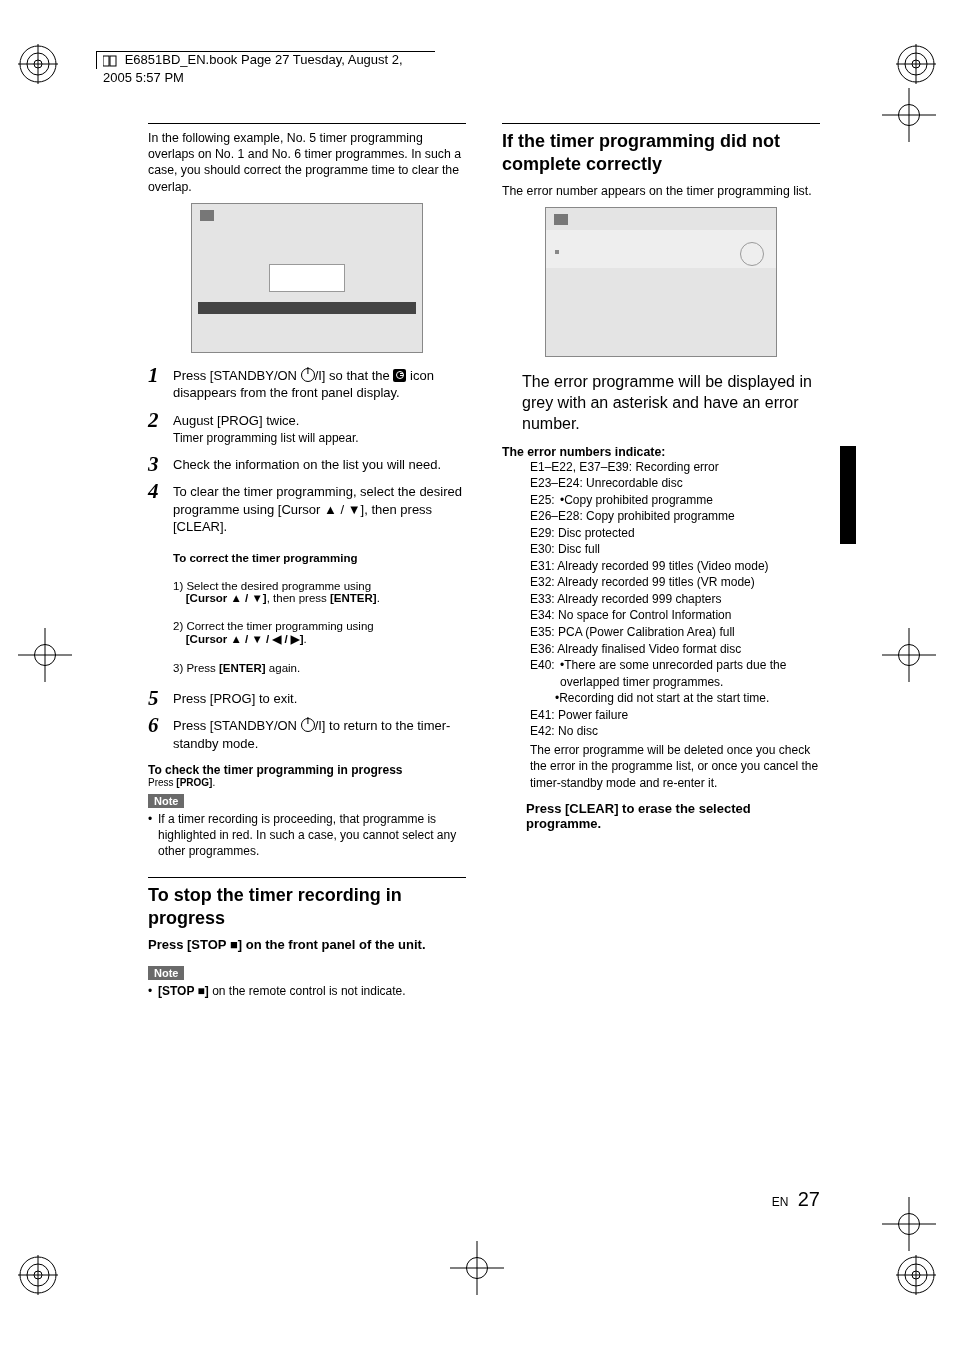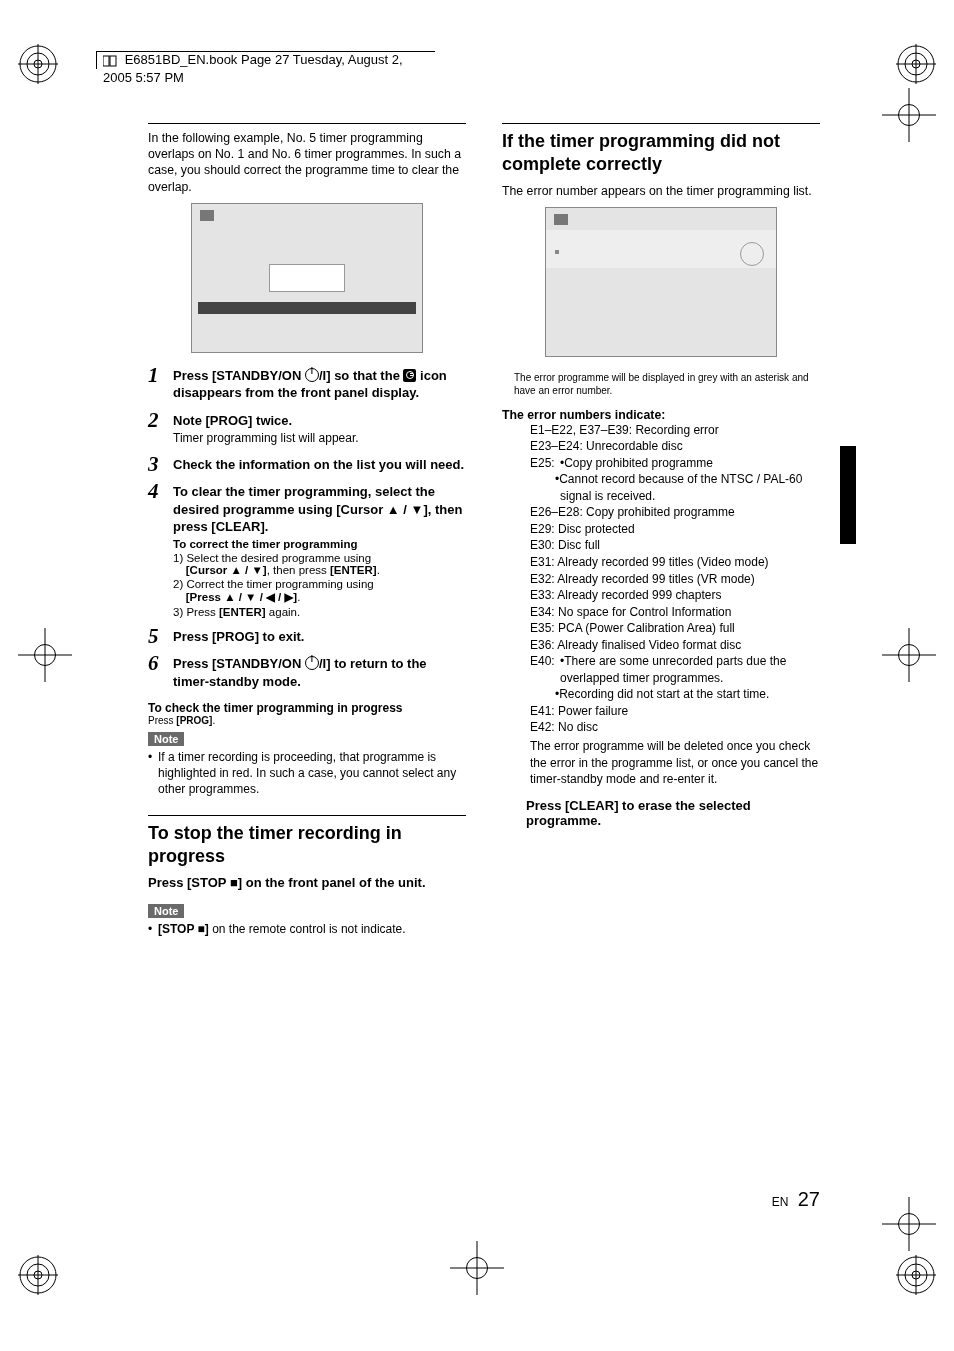--- a/index.html
+++ b/index.html
@@ -135,34 +135,34 @@
     content: counter(step);
     position: absolute;
     left: 0;
     top: -4px;
     font-size: 21px;
     font-weight: bold;
     font-style: italic;
     font-family: "Times New Roman", serif;
   }
   .step-head {
-    font-weight: bold;
+    font-weight: normal;
     font-size: 13px;
     line-height: 1.35;
     display: block;
   }
   .step-sub {
     font-size: 12px;
     line-height: 1.35;
   }
   .substeps {
     font-size: 11.5px;
     margin-top: 2px;
   }
-  .substeps div { margin: 2px 0; }
+  .substeps div { margin: 16px 0; }
 
   .power-icon {
     display: inline-block;
     width: 12px; height: 12px;
     border: 1.2px solid #000;
     border-radius: 50%;
     position: relative;
     vertical-align: -2px;
   }
   .power-icon::after {
@@ -341,32 +341,32 @@
         <div class="hl"></div>
       </div>
 
       <ol class="steps">
         <li>
           <span class="step-head">
             <span>Press [STANDBY/ON </span><span class="power-icon"></span><span>/I] so that the </span><span class="clock-icon"></span><span> icon disappears from the front panel display.</span>
           </span>
         </li>
         <li>
-          <span class="step-head">Note [PROG] twice.</span>
+          <span class="step-head">August [PROG] twice.</span>
           <span class="step-sub">Timer programming list will appear.</span>
         </li>
         <li>
           <span class="step-head">Check the information on the list you will need.</span>
         </li>
         <li>
           <span class="step-head">To clear the timer programming, select the desired programme using [Cursor ▲ / ▼], then press [CLEAR].</span>
           <div class="substeps">
             <div class="bold">To correct the timer programming</div>
             <div><span>1) Select the desired programme using</span><br>&nbsp;&nbsp;&nbsp;&nbsp;<span class="bold">[Cursor ▲ / ▼]</span><span>, then press </span><span class="bold">[ENTER]</span><span>.</span></div>
-            <div><span>2) Correct the timer programming using</span><br>&nbsp;&nbsp;&nbsp;&nbsp;<span class="bold">[Press ▲ / ▼ / ◀ / ▶]</span><span>.</span></div>
+            <div><span>2) Correct the timer programming using</span><br>&nbsp;&nbsp;&nbsp;&nbsp;<span class="bold">[Cursor ▲ / ▼ / ◀ / ▶]</span><span>.</span></div>
             <div><span>3) Press </span><span class="bold">[ENTER]</span><span> again.</span></div>
           </div>
         </li>
         <li>
           <span class="step-head">Press [PROG] to exit.</span>
         </li>
         <li>
           <span class="step-head">
             <span>Press [STANDBY/ON </span><span class="power-icon"></span><span>/I] to return to the timer-standby mode.</span>
           </span>
@@ -395,30 +395,29 @@
       <div class="divider"></div>
       <h2>If the timer programming did not complete correctly</h2>
       <p>The error number appears on the timer programming list.</p>
 
       <div class="screenshot-box">
         <div class="iconstrip"></div>
         <div class="band"></div>
         <div class="dot"></div>
         <div class="circ2"></div>
       </div>
-      <p style="margin-left:12px;font-size:10px;">The error programme will be displayed in grey with an asterisk and have an error number.</p>
+      <p style="margin-left:20px;font-size:16px;">The error programme will be displayed in grey with an asterisk and have an error number.</p>
 
       <div class="bold" style="margin-top:10px;">The error numbers indicate:</div>
       <div class="errlist">
         <div>E1–E22, E37–E39: Recording error</div>
         <div>E23–E24: Unrecordable disc</div>
         <div>
           <span class="lbl40">E25:</span><span class="val40">•Copy prohibited programme</span>
         </div>
-        <div class="indent">•Cannot record because of the NTSC / PAL-60 signal is received.</div>
         <div>E26–E28: Copy prohibited programme</div>
         <div>E29: Disc protected</div>
         <div>E30: Disc full</div>
         <div>E31: Already recorded 99 titles (Video mode)</div>
         <div>E32: Already recorded 99 titles (VR mode)</div>
         <div>E33: Already recorded 999 chapters</div>
         <div>E34: No space for Control Information</div>
         <div>E35: PCA (Power Calibration Area) full</div>
         <div>E36: Already finalised Video format disc</div>
         <div>

